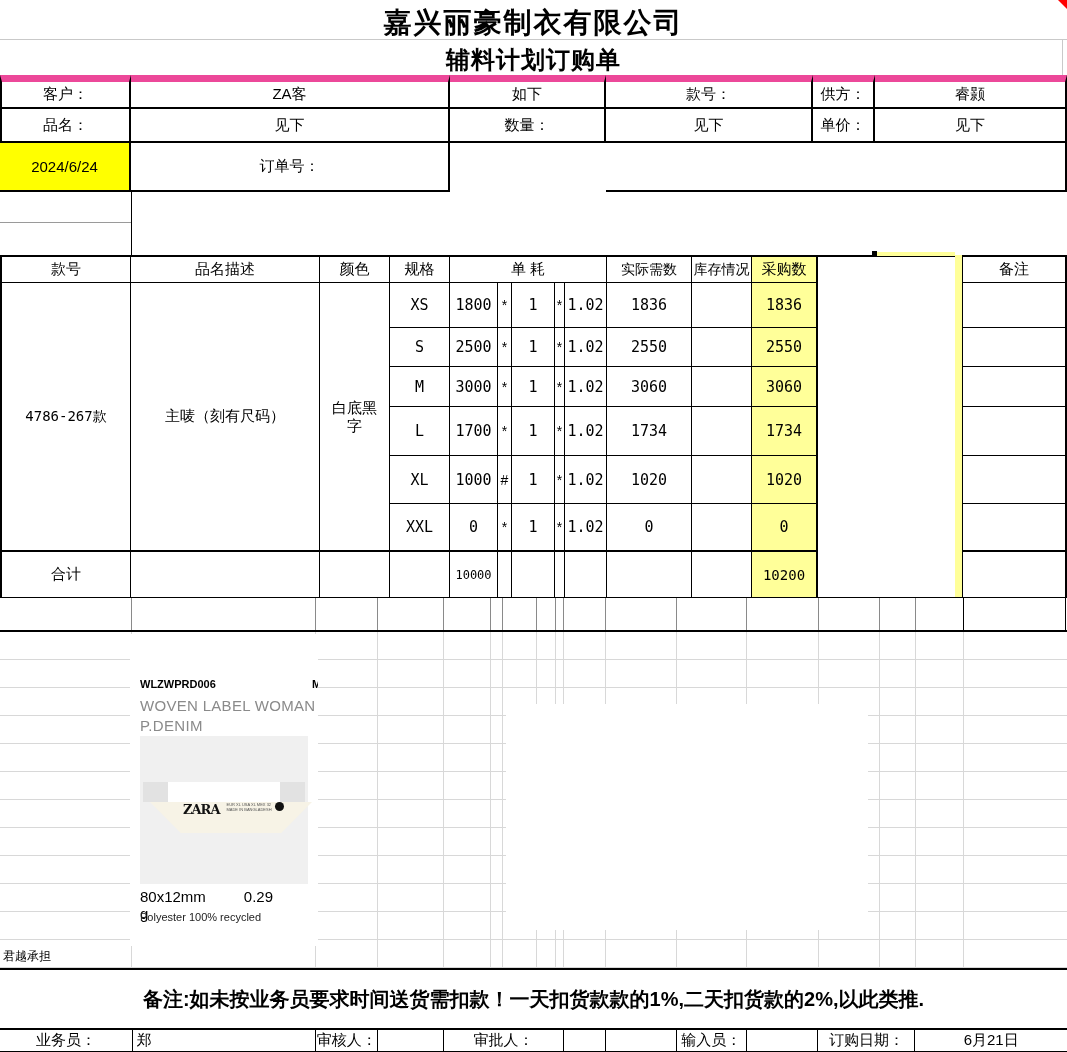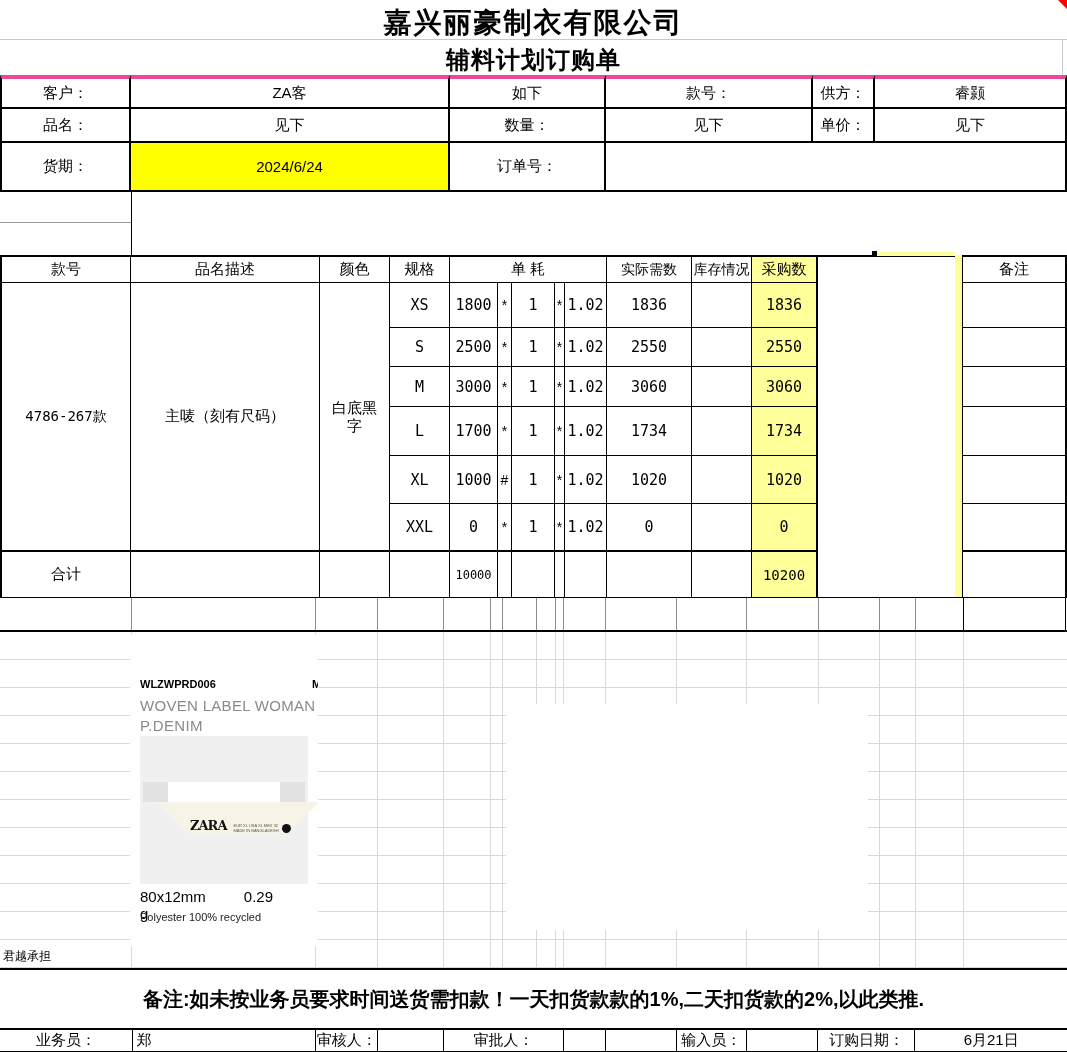--- a/index.html
+++ b/index.html
@@ -11,21 +11,21 @@
   .subtitle{top:44px;left:0;width:100%;text-align:center;font-size:24px;font-weight:bold;letter-spacing:1px;}
   .hline{height:1px;background:#c9c9c9;}
   .vline-gray{width:1px;background:#c9c9c9;}
   .red-tri{top:0;right:0;width:0;height:0;border-left:9px solid transparent;border-top:9px solid #FF0000;}
   
   .ht{top:75px;left:0;width:1067px;display:grid;
       grid-template-columns:131px 319px 156px 207px 62px 192px;
       grid-template-rows:34px 34px 49px;}
   .hc{box-sizing:border-box;border-right:2px solid #000;border-bottom:2px solid #000;
       display:flex;align-items:center;justify-content:center;font-size:15px;overflow:hidden;}
-  .htop{border-top:4px solid #ec4899;} .hleft{border-left:2px solid #000;}
+  .htop{border-top:7px solid #ec4899;} .hleft{border-left:2px solid #000;}
   .hl-yellow{background:#FFFF00;}
   
   .mt{top:255px;left:0;width:1067px;display:grid;
       grid-template-columns:131px 189px 70px 60px 48px 14px 43px 10px 42px 85px 60px 66px 137px 8px 104px;
       grid-template-rows:28px 45px 39px 40px 49px 48px 48px 46px;}
   .c{box-sizing:border-box;border-right:1px solid #000;border-bottom:1px solid #000;
      display:flex;align-items:center;justify-content:center;font-size:15px;overflow:hidden;text-align:center;}
   .bt2{border-top:2px solid #000;} .bl2{border-left:2px solid #000;}
   .br2{border-right-width:2px;} .bb2{border-bottom-width:2px;}
   .nbr{border-right:none;}
@@ -44,22 +44,22 @@
   .patch{position:absolute;left:506px;top:72px;width:362px;height:226px;background:#fff;}
   .bearer{position:absolute;left:3px;top:316px;font-size:12px;}
   
   .docbox{position:absolute;left:130px;top:2px;width:188px;height:312px;background:#fff;overflow:hidden;}
   .doc-code{position:absolute;left:10px;top:44px;font-size:11px;font-weight:bold;}
   .doc-code-clip{position:absolute;left:182px;top:44px;font-size:11px;font-weight:bold;}
   .doc-title{position:absolute;left:10px;top:62px;font-size:15px;color:#8a8a8a;line-height:20px;letter-spacing:.3px;}
   .imgblock{position:absolute;left:10px;top:102px;width:168px;height:148px;background:#f0f0f0;}
   .band{position:absolute;left:3px;top:46px;width:162px;height:20px;background:#fff;}
   .sq{position:absolute;top:46px;width:25px;height:20px;background:#e2e2e2;}
-  .cream{position:absolute;left:17px;top:66px;width:162px;height:31px;background:#f7f3e6;
-         clip-path:polygon(0 0,100% 0,81% 100%,19% 100%);display:flex;align-items:flex-end;}
+  .cream{position:absolute;left:10px;top:66px;width:162px;height:31px;background:#f7f3e6;
+         clip-path:polygon(0 0,100% 0,81% 100%,19% 100%);display:flex;align-items:flex-start;}
   .zara{margin-left:33px;font-family:"DejaVu Serif","Liberation Serif",serif;font-weight:bold;
         font-size:13px;letter-spacing:-1px;color:#111;}
   .ltext{margin-left:7px;font-size:4px;line-height:5px;color:#555;white-space:nowrap;}
   .dot{width:9px;height:9px;border-radius:50%;background:#111;margin-left:3px;flex:none;}
   .dims{position:absolute;left:10px;top:254px;font-size:15px;font-weight:400;}
   .dims span{margin-right:38px;}
   .material{position:absolute;left:10px;top:277px;font-size:11px;color:#222;}
   
   .note{top:970px;left:0;width:1067px;height:58px;display:flex;align-items:center;justify-content:center;
         font-size:20px;font-weight:bold;}
@@ -89,21 +89,20 @@
     <div class="hc htop">供方：</div>
     <div class="hc htop">睿颢</div>
 
     <div class="hc hleft">品名：</div>
     <div class="hc">见下</div>
     <div class="hc">数量：</div>
     <div class="hc">见下</div>
     <div class="hc">单价：</div>
     <div class="hc">见下</div>
 
-    <div class="hc hleft">货期：</div>
     <div class="hc hl-yellow">2024/6/24</div>
     <div class="hc">订单号：</div>
     <div class="hc" style="grid-area:3/4/4/7;"></div>
   </div>
 
   <div class="abs" style="top:192px;left:131px;width:1px;height:63px;background:#000;"></div>
   <div class="abs" style="top:222px;left:0;width:131px;height:1px;background:#9a9a9a;"></div>
 
   <div class="abs mt">
 

